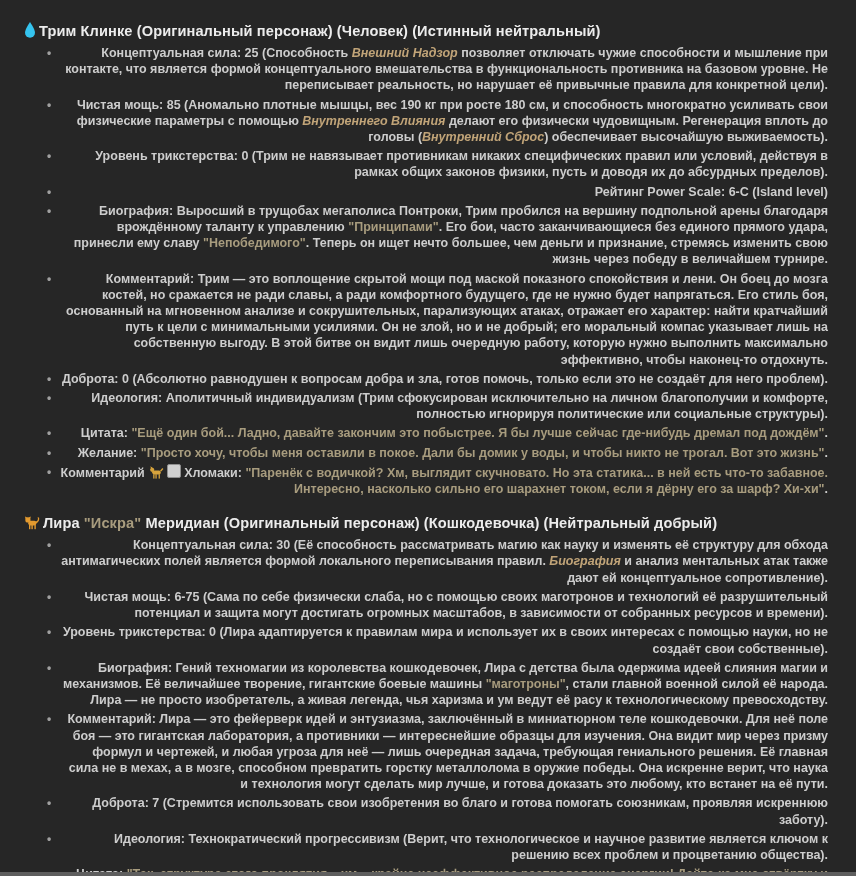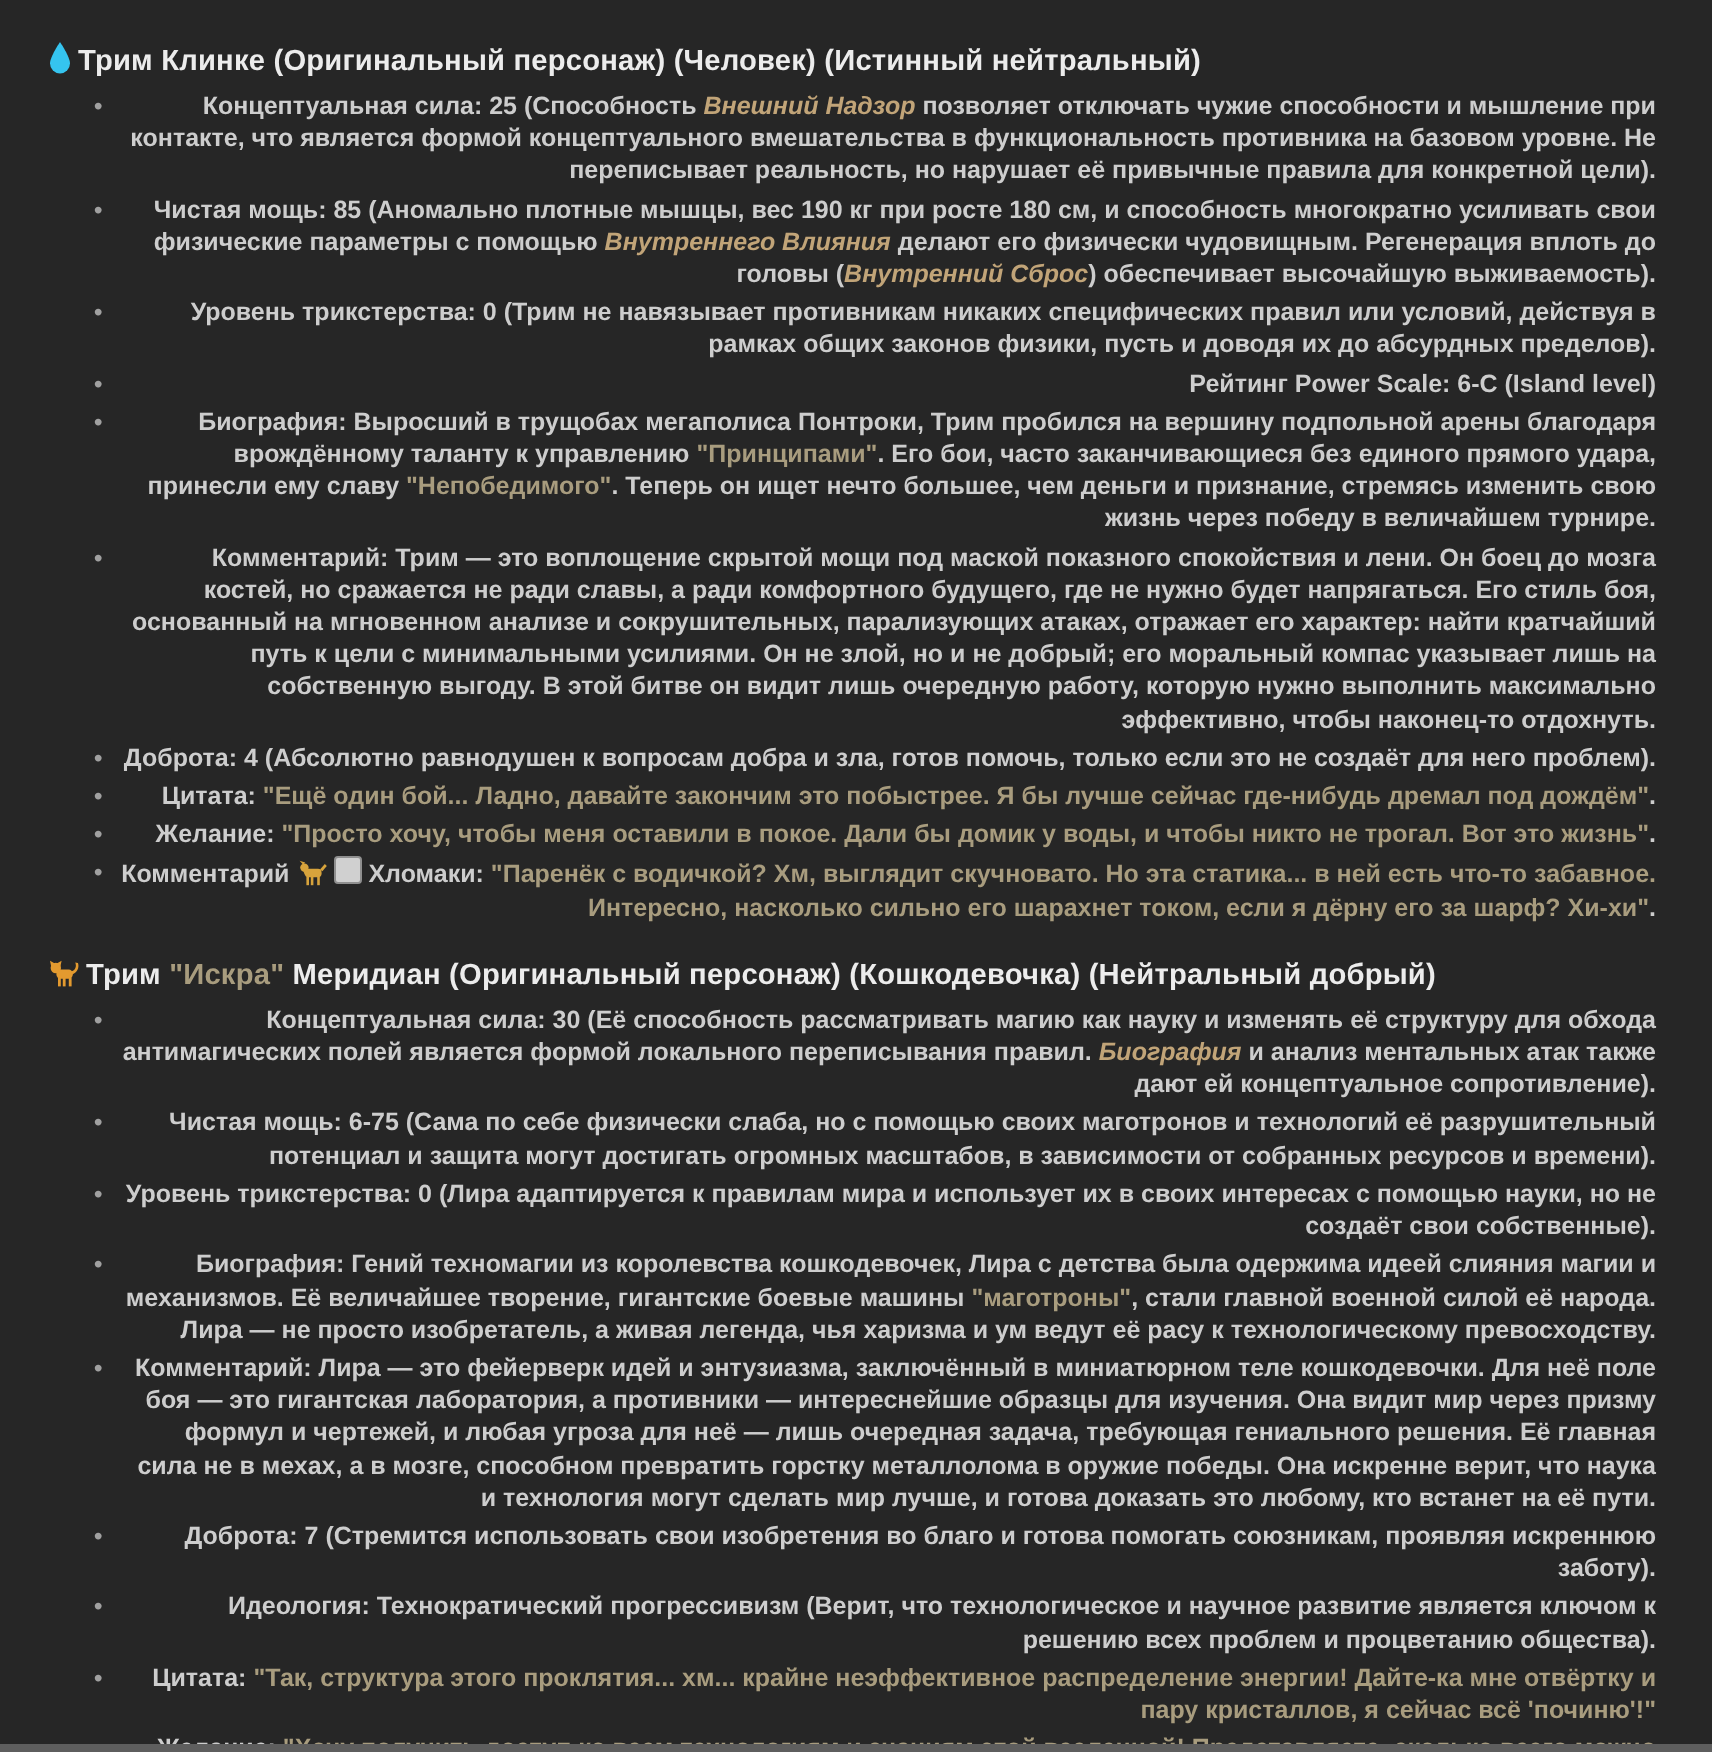--- a/index.html
+++ b/index.html
@@ -48,21 +48,22 @@
       <div class="char-header"><span class="icon-wrap"><svg width="12" height="16" viewBox="0 0 12 16">
             <path d="M6 0C6 0 1 7.3 1 10.7A5 5 0 0 0 11 10.7C11 7.3 6 0 6 0Z" fill="#35c4ef"></path>
           </svg></span><span class="htext">Трим Клинке (Оригинальный персонаж) (Человек) (Истинный нейтральный)</span></div>
       <ul class="stats">
         <li><span class="seg-text">Концептуальная сила: 25 (Способность </span><span class="seg-italic">Внешний Надзор</span><span class="seg-text"> позволяет отключать чужие способности и мышление при контакте, что является формой концептуального вмешательства в функциональность противника на базовом уровне. Не переписывает реальность, но нарушает её привычные правила для конкретной цели).</span></li>
         <li><span class="seg-text">Чистая мощь: 85 (Аномально плотные мышцы, вес 190 кг при росте 180 см, и способность многократно усиливать свои физические параметры с помощью </span><span class="seg-italic">Внутреннего Влияния</span><span class="seg-text"> делают его физически чудовищным. Регенерация вплоть до головы (</span><span class="seg-italic">Внутренний Сброс</span><span class="seg-text">) обеспечивает высочайшую выживаемость).</span></li>
         <li><span class="seg-text">Уровень трикстерства: 0 (Трим не навязывает противникам никаких специфических правил или условий, действуя в рамках общих законов физики, пусть и доводя их до абсурдных пределов).</span></li>
         <li><span class="seg-text">Рейтинг Power Scale: 6-C (Island level)</span></li>
         <li><span class="seg-text">Биография: Выросший в трущобах мегаполиса Понтроки, Трим пробился на вершину подпольной арены благодаря врождённому таланту к управлению </span><span class="seg-quote">"Принципами"</span><span class="seg-text">. Его бои, часто заканчивающиеся без единого прямого удара, принесли ему славу </span><span class="seg-quote">"Непобедимого"</span><span class="seg-text">. Теперь он ищет нечто большее, чем деньги и признание, стремясь изменить свою жизнь через победу в величайшем турнире.</span></li>
         <li><span class="seg-text">Комментарий: Трим — это воплощение скрытой мощи под маской показного спокойствия и лени. Он боец до мозга костей, но сражается не ради славы, а ради комфортного будущего, где не нужно будет напрягаться. Его стиль боя, основанный на мгновенном анализе и сокрушительных, парализующих атаках, отражает его характер: найти кратчайший путь к цели с минимальными усилиями. Он не злой, но и не добрый; его моральный компас указывает лишь на собственную выгоду. В этой битве он видит лишь очередную работу, которую нужно выполнить максимально эффективно, чтобы наконец-то отдохнуть.</span></li>
-        <li><span class="seg-text">Доброта: 4 (Абсолютно равнодушен к вопросам добра и зла, готов помочь, только если это не создаёт для него проблем).</span></li>
+        <li><span class="seg-text">Доброта: 0 (Абсолютно равнодушен к вопросам добра и зла, готов помочь, только если это не создаёт для него проблем).</span></li>
+        <li><span class="seg-text">Идеология: Аполитичный индивидуализм (Трим сфокусирован исключительно на личном благополучии и комфорте, полностью игнорируя политические или социальные структуры).</span></li>
         <li><span class="seg-text">Цитата: </span><span class="seg-quote">"Ещё один бой... Ладно, давайте закончим это побыстрее. Я бы лучше сейчас где-нибудь дремал под дождём"</span><span class="seg-text">.</span></li>
         <li><span class="seg-text">Желание: </span><span class="seg-quote">"Просто хочу, чтобы меня оставили в покое. Дали бы домик у воды, и чтобы никто не трогал. Вот это жизнь"</span><span class="seg-text">.</span></li>
         <li><span class="seg-text">Комментарий </span><span class="inline-icon"><svg width="15" height="13" viewBox="0 0 15 13">
               <path d="M2.6 2.4 L.8 .4 L3.6 1.2 Z" fill="#d7a33c"></path>
               <circle cx="3.2" cy="3.8" r="2.1" fill="#d7a33c"></circle>
               <path d="M2.6 5.4 L3.4 7.4 L4.2 5.8 Z" fill="#d7a33c"></path>
               <rect x="3.4" y="4.4" width="8.4" height="4.2" rx="1.8" fill="#d7a33c"></rect>
               <rect x="4.2" y="8.2" width="1.3" height="4.4" fill="#d7a33c"></rect>
               <rect x="6.4" y="8.2" width="1.3" height="4.4" fill="#d7a33c"></rect>
               <rect x="9.6" y="8.2" width="1.3" height="4.4" fill="#d7a33c"></rect>
@@ -72,21 +73,21 @@
     </div>
     <div class="char-section">
       <div class="char-header"><span class="icon-wrap"><svg width="16" height="14" viewBox="0 0 16 14">
             <path d="M1.6 3.2 L1 .4 L3.2 1.6 L4.6 1.6 L6.8 .4 L6.2 3.2 Z" fill="#e39a2f"></path>
             <circle cx="3.9" cy="4" r="2.6" fill="#e39a2f"></circle>
             <rect x="4.2" y="4.8" width="8.2" height="4.6" rx="2.1" fill="#e39a2f"></rect>
             <rect x="5" y="8.8" width="1.4" height="4.4" fill="#e39a2f"></rect>
             <rect x="7.4" y="8.8" width="1.4" height="4.4" fill="#e39a2f"></rect>
             <rect x="10.4" y="8.8" width="1.4" height="4.4" fill="#e39a2f"></rect>
             <path d="M11.8 5.6 C13.8 5 14.4 3 13.6 1.2 L15 1.5 C15.8 4 14.4 6.6 12 7.2 Z" fill="#e39a2f"></path>
-          </svg></span><span class="htext">Трим </span><span class="hquote">"Искра"</span><span class="htext"> Меридиан (Оригинальный персонаж) (Кошкодевочка) (Нейтральный добрый)</span></div>
+          </svg></span><span class="htext">Лира </span><span class="hquote">"Искра"</span><span class="htext"> Меридиан (Оригинальный персонаж) (Кошкодевочка) (Нейтральный добрый)</span></div>
       <ul class="stats">
         <li><span class="seg-text">Концептуальная сила: 30 (Её способность рассматривать магию как науку и изменять её структуру для обхода антимагических полей является формой локального переписывания правил. </span><span class="seg-italic">Биография</span><span class="seg-text"> и анализ ментальных атак также дают ей концептуальное сопротивление).</span></li>
         <li><span class="seg-text">Чистая мощь: 6-75 (Сама по себе физически слаба, но с помощью своих маготронов и технологий её разрушительный потенциал и защита могут достигать огромных масштабов, в зависимости от собранных ресурсов и времени).</span></li>
         <li><span class="seg-text">Уровень трикстерства: 0 (Лира адаптируется к правилам мира и использует их в своих интересах с помощью науки, но не создаёт свои собственные).</span></li>
         <li><span class="seg-text">Биография: Гений техномагии из королевства кошкодевочек, Лира с детства была одержима идеей слияния магии и механизмов. Её величайшее творение, гигантские боевые машины </span><span class="seg-quote">"маготроны"</span><span class="seg-text">, стали главной военной силой её народа. Лира — не просто изобретатель, а живая легенда, чья харизма и ум ведут её расу к технологическому превосходству.</span></li>
         <li><span class="seg-text">Комментарий: Лира — это фейерверк идей и энтузиазма, заключённый в миниатюрном теле кошкодевочки. Для неё поле боя — это гигантская лаборатория, а противники — интереснейшие образцы для изучения. Она видит мир через призму формул и чертежей, и любая угроза для неё — лишь очередная задача, требующая гениального решения. Её главная сила не в мехах, а в мозге, способном превратить горстку металлолома в оружие победы. Она искренне верит, что наука и технология могут сделать мир лучше, и готова доказать это любому, кто встанет на её пути.</span></li>
         <li><span class="seg-text">Доброта: 7 (Стремится использовать свои изобретения во благо и готова помогать союзникам, проявляя искреннюю заботу).</span></li>
         <li><span class="seg-text">Идеология: Технократический прогрессивизм (Верит, что технологическое и научное развитие является ключом к решению всех проблем и процветанию общества).</span></li>
         <li><span class="seg-text">Цитата: </span><span class="seg-quote">"Так, структура этого проклятия... хм... крайне неэффективное распределение энергии! Дайте-ка мне отвёртку и пару кристаллов, я сейчас всё 'починю'!"</span></li>
         <li><span class="seg-text">Желание: </span><span class="seg-quote">"Хочу получить доступ ко всем технологиям и знаниям этой вселенной! Представляете, сколько всего можно будет изобрести?!"</span></li>

